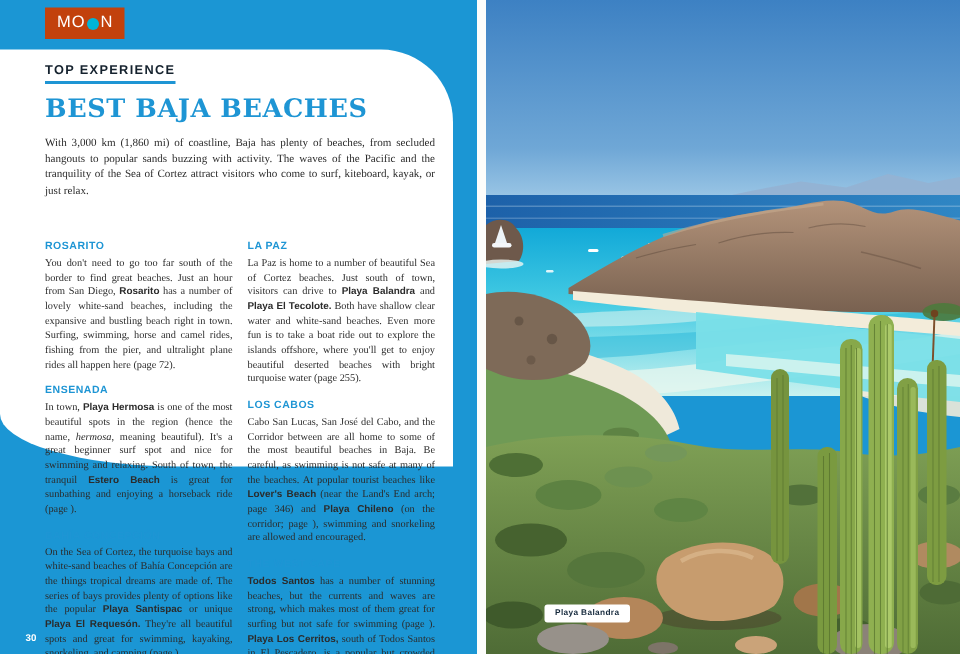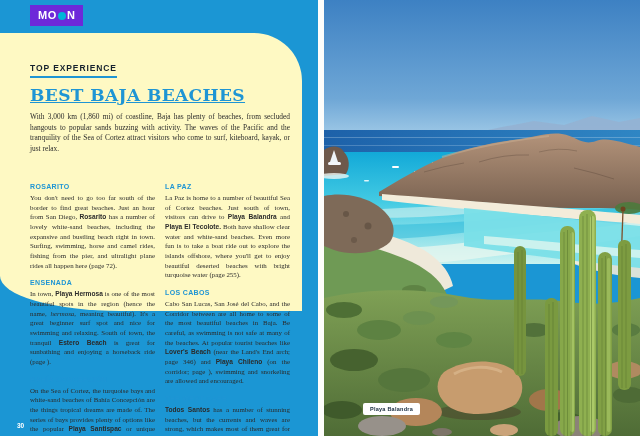--- a/index.html
+++ b/index.html
@@ -8,32 +8,32 @@
     --dot:#00b5d8;
     --ink:#2b2b2b;
     --kicker:#15222e;
   }
   *{margin:0;padding:0;box-sizing:border-box;}
   html,body{width:640px;height:436px;overflow:hidden;background:#fff;}
   body{font-family:"Liberation Serif",serif;}
   .spread{position:relative;width:640px;height:436px;background:var(--pagebg);}
   
   .page-left{position:absolute;left:0;top:0;width:318px;height:436px;background:var(--pagebg);}
-  .content{position:absolute;left:0;top:33px;width:302px;height:278px;background:#fef9c3;
+  .content{position:absolute;left:0;top:33px;width:302px;height:278px;background:#ffffff;
     border-radius:0 48px 0 120px / 0 48px 0 35px;
-    padding:24px 12px 0 30px;}
-  .logo{position:absolute;left:30px;top:5px;background:#6d28d9;color:#fff;
-    padding:5px 8px;font-family:"Liberation Sans",sans-serif;font-weight:bold;
+    padding:3px 12px 0 30px;}
+  .logo{position:absolute;left:30px;top:5px;background:#c2410c;color:#fff;
+    padding:5px 8px;font-family:"Liberation Sans",sans-serif;font-weight:normal;
     font-size:11px;letter-spacing:.6px;display:flex;align-items:center;line-height:1;z-index:3;}
   .logo-dot{width:8px;height:8px;border-radius:50%;background:var(--dot);display:inline-block;margin:0 1px;}
   .kicker{display:inline-block;font-family:"Liberation Sans",sans-serif;font-weight:bold;
     font-size:8.5px;letter-spacing:.9px;color:var(--kicker);
     border-bottom:2px solid var(--accent);padding-bottom:3px;margin-bottom:7px;}
   .title{font-family:"DejaVu Serif",serif;font-weight:bold;font-size:17px;
-    letter-spacing:.4px;color:var(--accent);margin-bottom:7px;text-decoration:underline;}
+    letter-spacing:.4px;color:var(--accent);margin-bottom:7px;}
   .intro{width:260px;font-size:7.4px;line-height:1.42;color:var(--ink);text-align:justify;margin-bottom:20px;}
   .columns{display:flex;gap:10px;width:260px;}
   .col{flex:1 1 0;min-width:0;}
   .section h3{font-family:"Liberation Sans",sans-serif;font-weight:bold;font-size:7px;
     letter-spacing:.35px;color:var(--accent);margin:9px 0 3px 0;}
   .section p{font-size:6.9px;line-height:1.4;color:var(--ink);text-align:justify;}
   .section p strong{font-family:"Liberation Sans",sans-serif;font-weight:bold;font-size:6.6px;}
   .section p em{font-style:italic;}
   .page-num{position:absolute;left:17px;top:422px;color:#fff;
     font-family:"Liberation Sans",sans-serif;font-weight:bold;font-size:6.5px;z-index:3;}

